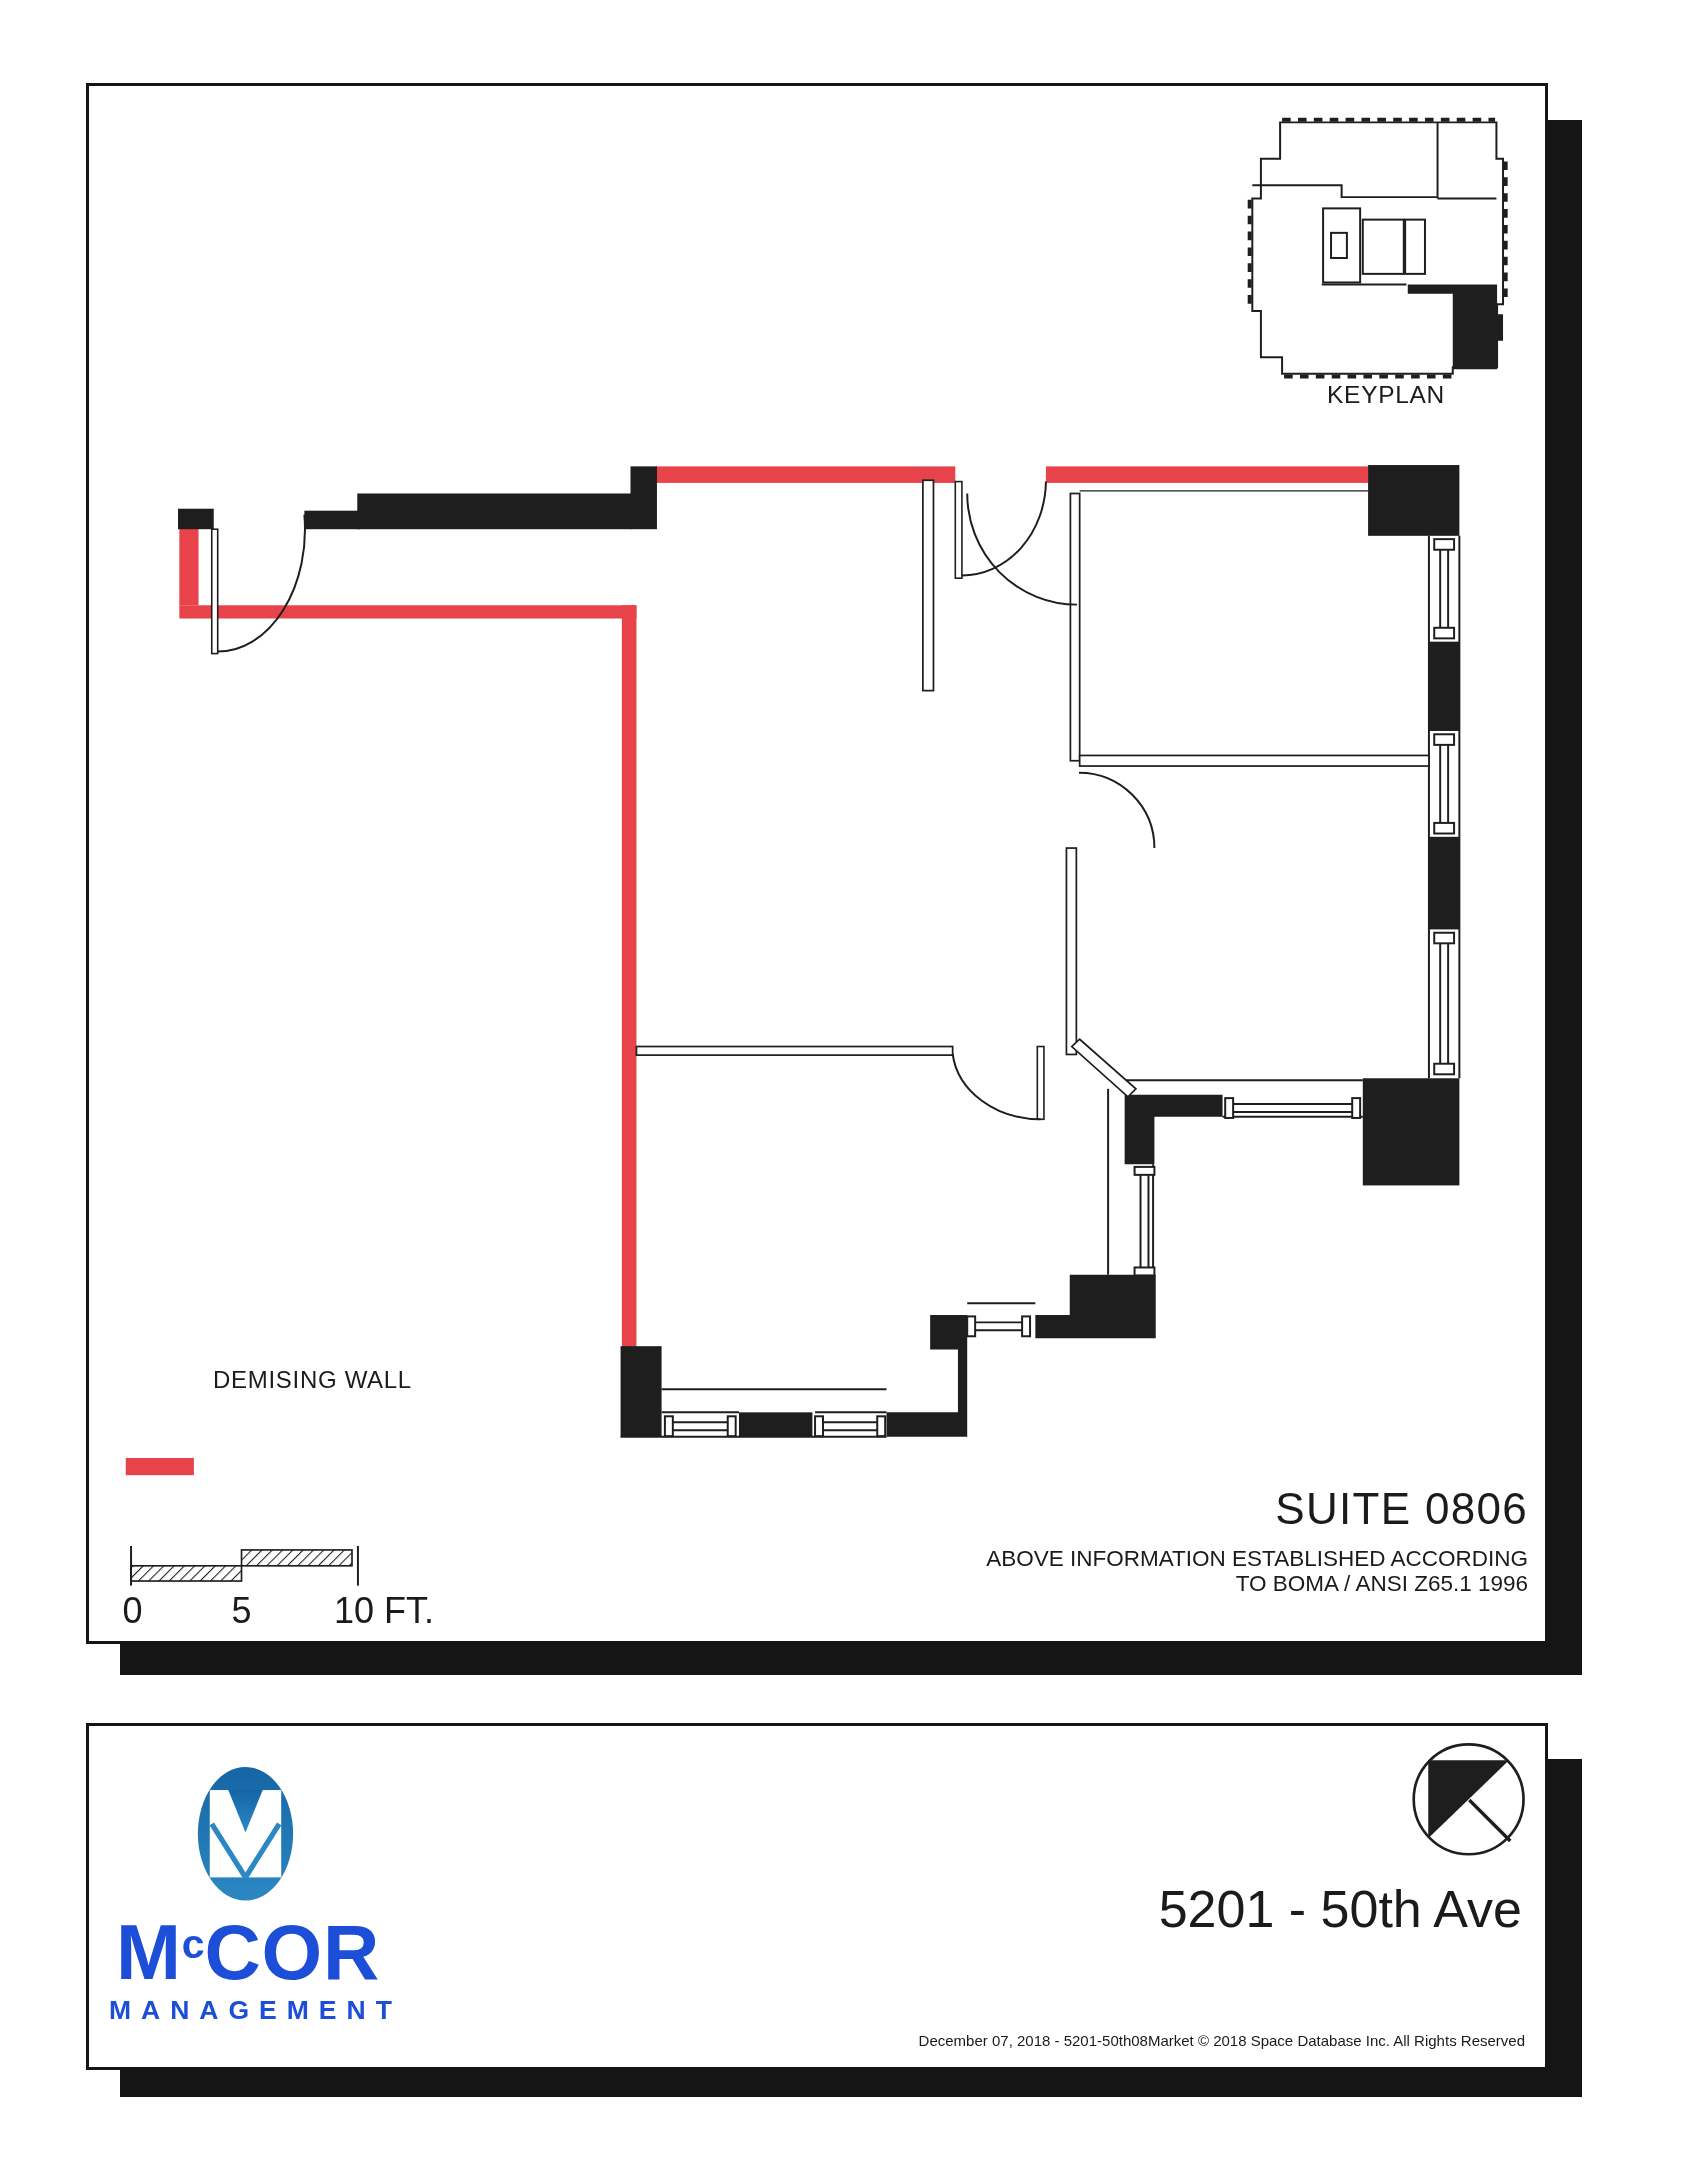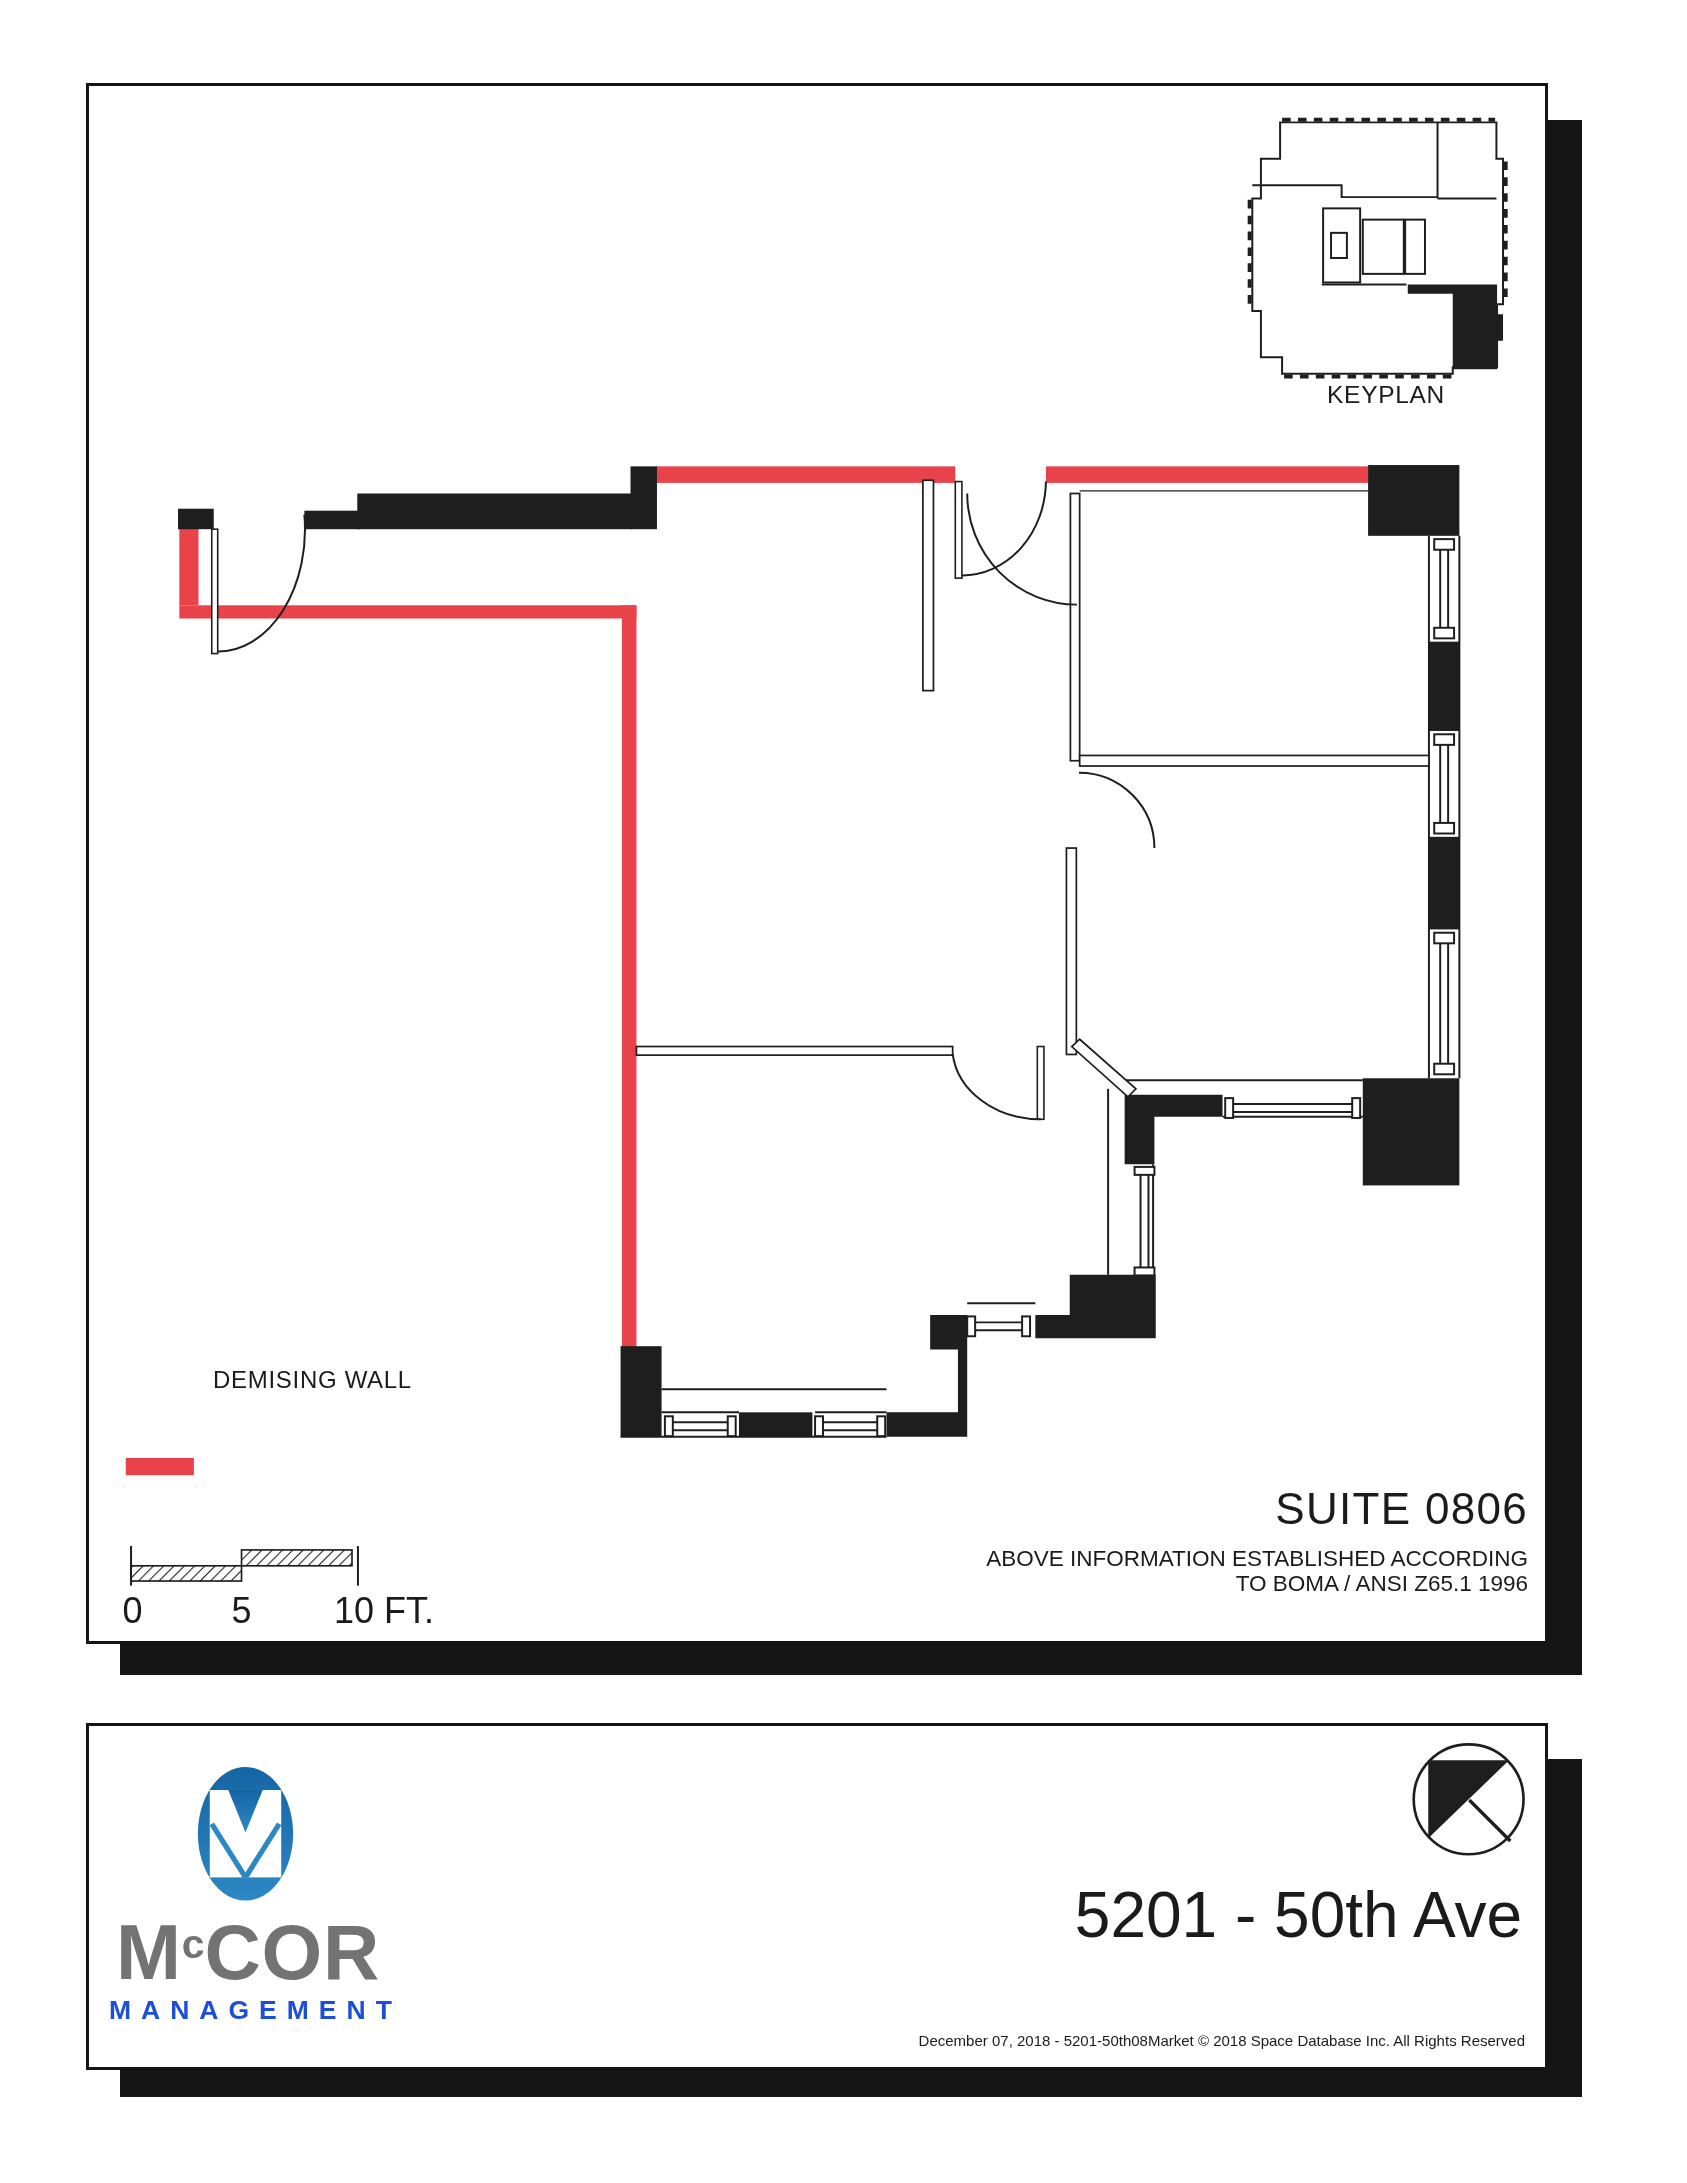--- a/index.html
+++ b/index.html
@@ -13,25 +13,25 @@
   .keyplan-label{left:1313px;top:381px;width:132px;text-align:right;font-size:24.5px;letter-spacing:0.7px;}
   .legend-label{left:213px;top:1366px;font-size:24px;letter-spacing:0.7px;}
   .tick{font-size:36px;}
   .t0{left:118px;top:1590px;width:29px;text-align:center;}
   .t5{left:227px;top:1590px;width:29px;text-align:center;}
   .t10{left:334px;top:1590px;}
   .suite-block{right:159px;top:1487px;width:728px;text-align:right;line-height:1;}
   .suite-title{font-size:44px;letter-spacing:1.3px;}
   .suite-area{font-size:44px;margin-top:9.3px;letter-spacing:0.7px;}
   .suite-boma{font-size:22.5px;margin-top:14.6px;line-height:1.12;}
-  .brand-word{left:99px;top:1913px;width:298px;text-align:center;font-size:78px;font-weight:bold;color:#737373;letter-spacing:0.7px;line-height:1;}
+  .brand-word{left:99px;top:1913px;width:298px;text-align:center;font-size:78px;font-weight:bold;color:#1d4ed8;letter-spacing:0.7px;line-height:1;}
   .brand-word .small-c{font-size:41px;vertical-align:0.52em;letter-spacing:0;}
   .brand-sub{left:99px;top:1997px;width:298px;text-align:center;font-size:26.5px;font-weight:bold;color:#1d4ed8;letter-spacing:10px;text-indent:10px;line-height:1;}
   .addr{right:165px;top:1883px;width:926px;text-align:right;line-height:1;}
-  .addr-l1,.addr-l2{font-size:64px;}
+  .addr-l1,.addr-l2{font-size:52px;}
   .addr-l2{margin-top:9.3px;}
   .addr-l3{font-size:40px;margin-top:10.6px;}
   .copyright{right:162px;top:2032px;width:1191px;text-align:right;font-size:15px;}
 </style>
 </head>
 <body>
 
 <div class="shadow" style="left:1548px;top:120px;width:34px;height:1555px;"></div>
 <div class="shadow" style="left:120px;top:1641px;width:1462px;height:34px;"></div>
 <div class="frame" style="left:86px;top:83px;width:1456px;height:1555px;background:#ffffff;"></div>

